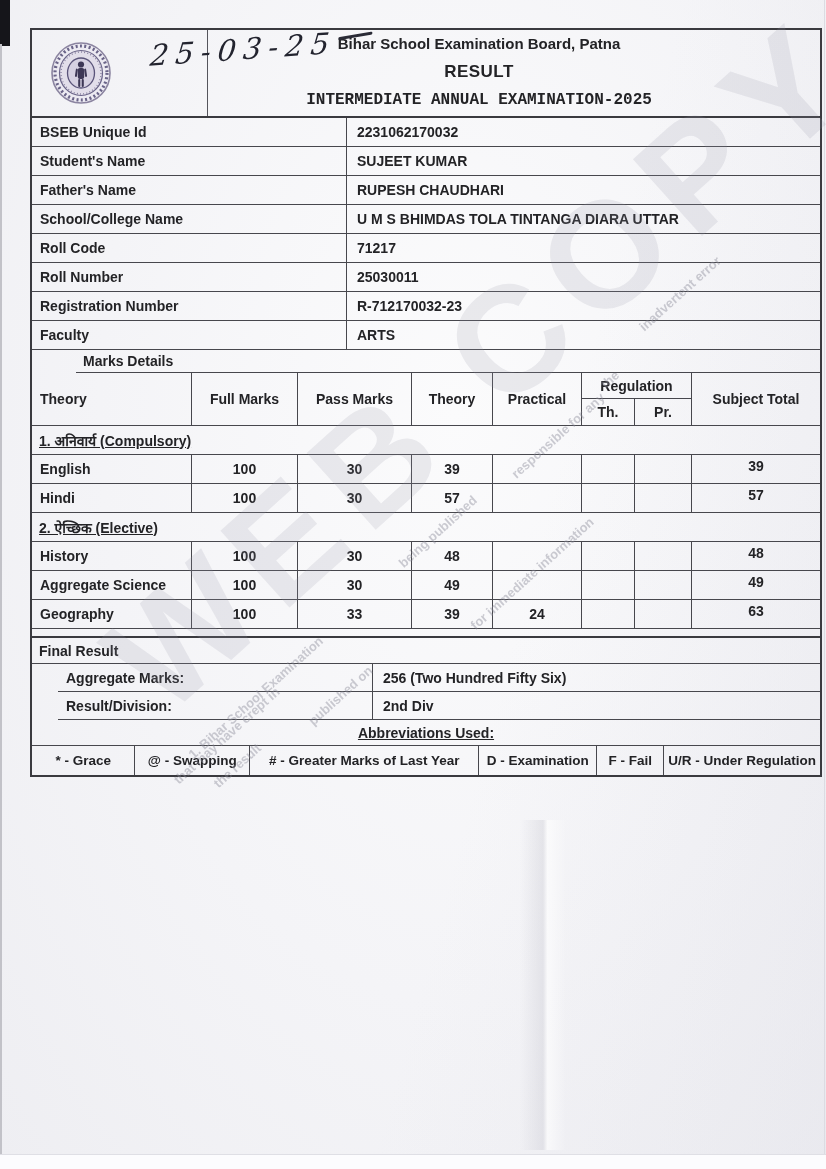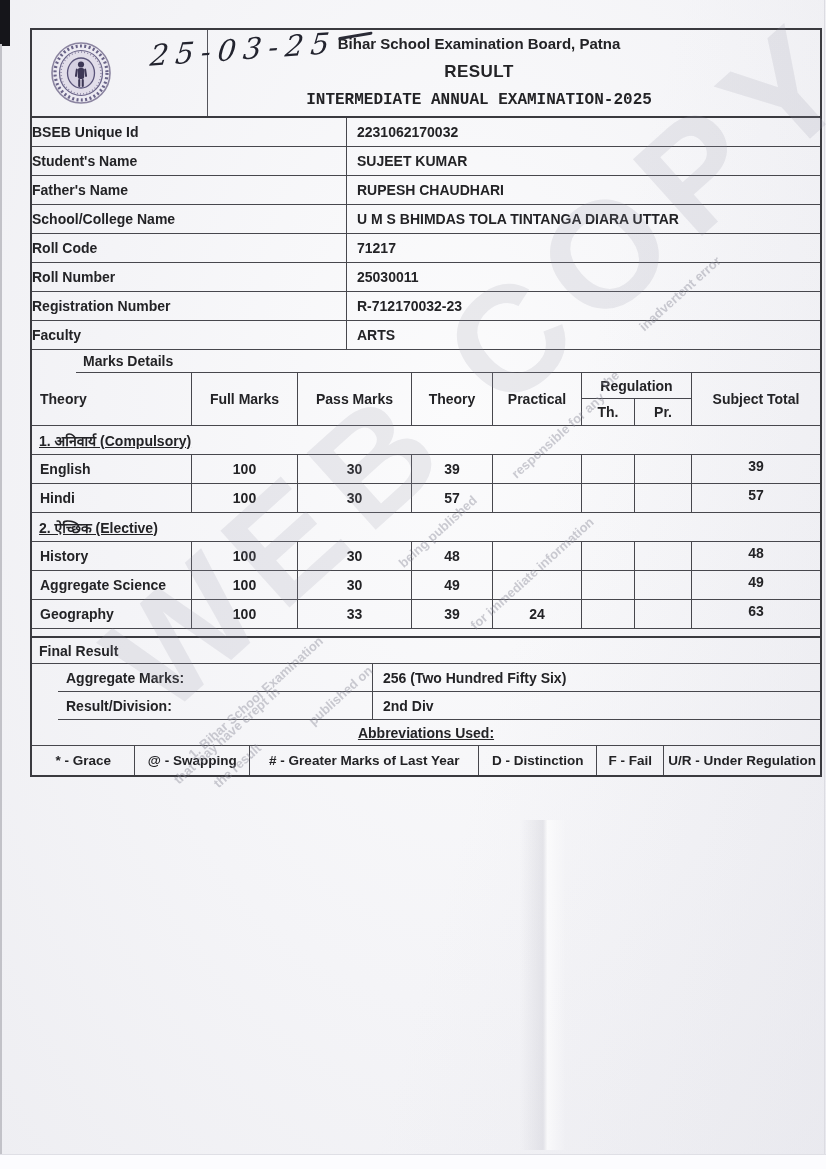--- a/index.html
+++ b/index.html
@@ -33,21 +33,21 @@
   .handwritten {
     position:absolute; left:118px; top:1px; font-size:29px; color:#23242f;
     font-family:"DejaVu Serif","Liberation Serif",serif; font-style:italic; font-weight:normal;
     letter-spacing:7px; transform:rotate(-4deg) skewX(-10deg); white-space:nowrap;
   }
   .handwritten::after { content:""; display:inline-block; width:34px; height:3px; background:#2a2b36; margin-left:2px; vertical-align:14px; transform:rotate(-6deg); border-radius:2px; }
 
   
   .info-row { display:flex; height:29px; border-bottom:1.5px solid #47474d; }
   .info-row:last-of-type { border-bottom:1.5px solid #47474d; }
-  .info-label { width:315px; border-right:1.5px solid #47474d; display:flex; align-items:center; padding-left:0; font-size:14px; }
+  .info-label { width:315px; border-right:1.5px solid #47474d; display:flex; align-items:center; padding-left:8px; font-size:14px; }
   .info-value { flex:1; display:flex; align-items:center; padding-left:10px; font-size:14px; }
 
   
   .marks-title { height:23px; border-bottom:1.5px solid #47474d; display:flex; align-items:center; padding-left:7px; font-size:14px;margin-left:44px; }
   .mgrid { display:grid; grid-template-columns:160px 106px 114px 81px 89px 53px 57px 1fr; }
   .mhead { grid-template-rows:26px 26px; border-bottom:1.5px solid #47474d; }
   .mhead > div { display:flex; align-items:center; justify-content:center; font-size:14px; }
   .br { border-right:1.5px solid #47474d; }
   .bb { border-bottom:1.5px solid #47474d; }
   .h-subject { grid-column:1; grid-row:1/3; justify-content:flex-start !important; padding-left:8px; }
@@ -264,19 +264,19 @@
       <div class="final-value">2nd Div</div>
     </div>
 
     <div class="abbr-title">
       <span>Abbreviations Used:</span>
     </div>
     <div class="abbr-row">
       <div class="a0">* - Grace</div>
       <div class="a1">@ - Swapping</div>
       <div class="a2"># - Greater Marks of Last Year</div>
-      <div class="a3">D - Distinction</div>
+      <div class="a3">D - Examination</div>
       <div class="a4">F - Fail</div>
       <div class="a5">U/R - Under Regulation</div>
     </div>
 
   </div>
 </div>
 
 </body></html>

